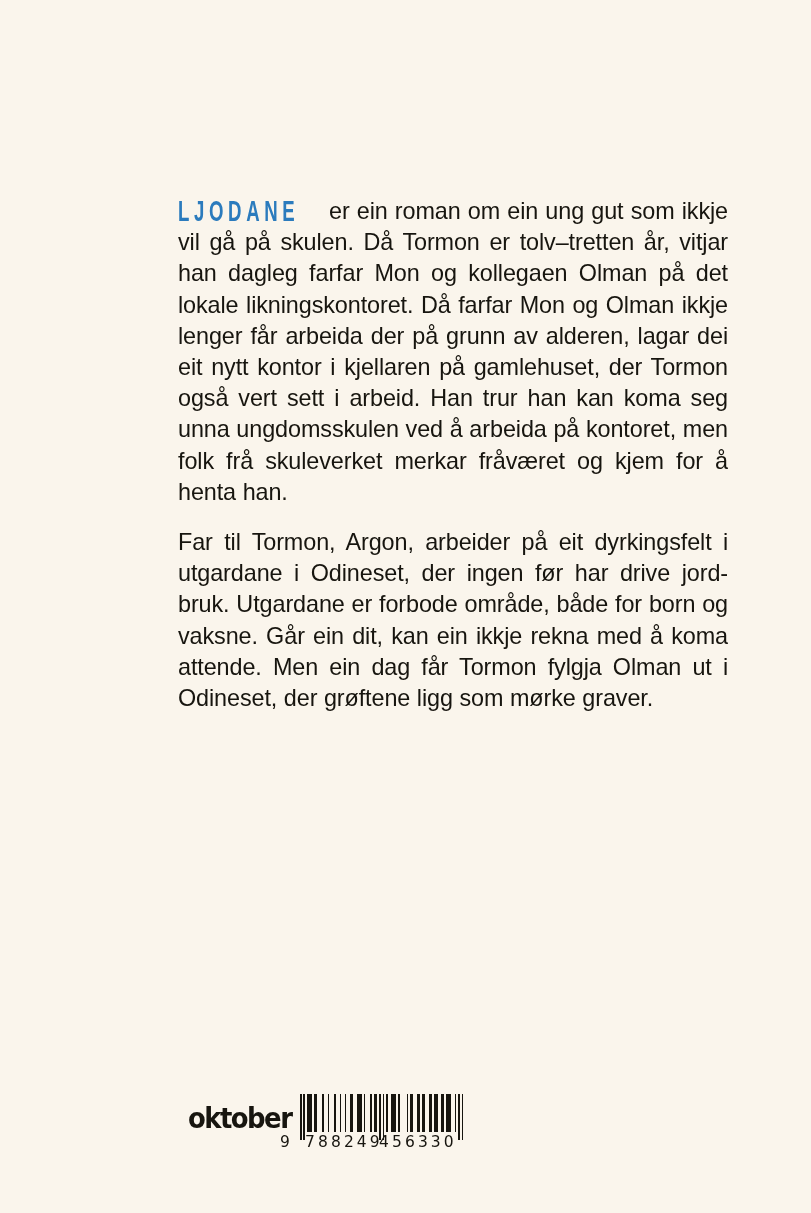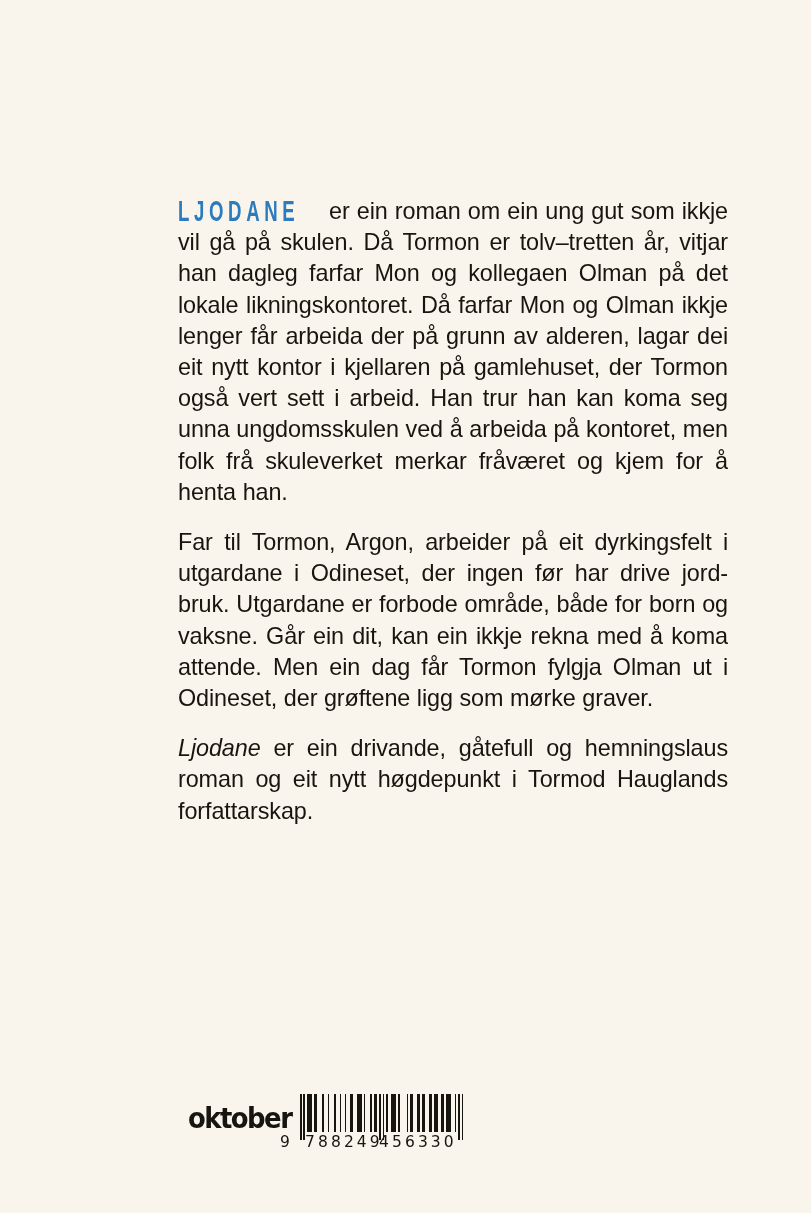--- a/index.html
+++ b/index.html
@@ -151,21 +151,20 @@
 <body>
 
 <div class="page">
 
   <div class="blurb">
 
     <p class="para"><span class="title-inline">LJODANE</span><span> er ein roman om ein ung gut som ikkje vil gå på skulen. Då Tormon er tolv–tretten år, vitjar han dagleg farfar Mon og kollegaen Olman på det lokale likningskontoret. Då farfar Mon og Olman ikkje lenger får arbeida der på grunn av alderen, lagar dei eit nytt kontor i kjellaren på gamlehuset, der Tormon også vert sett i arbeid. Han trur han kan koma seg unna ungdomsskulen ved å arbeida på kontoret, men folk frå skuleverket merkar fråværet og kjem for å henta han.</span></p>
 
     <p class="para">Far til Tormon, Argon, arbeider på eit dyrkingsfelt i utgardane i Odineset, der ingen før har drive jord-bruk. Utgardane er forbode område, både for born og vaksne. Går ein dit, kan ein ikkje rekna med å koma attende. Men ein dag får Tormon fylgja Olman ut i Odineset, der grøftene ligg som mørke graver.</p>
 
-    <p class="para"><span class="italic-title">Ljodane</span><span> er ein drivande, gåtefull og hemningslaus roman og eit nytt høgdepunkt i Tormod Hauglands forfattarskap.</span></p>
 
   </div>
 
   <div class="footer">
 
     <div class="publisher-logo">oktober</div>
 
     <div class="barcode-block">
       <div class="bc-bars" id="bc-bars">
           <span class="guard" style="width: 1.72px;"></span>

